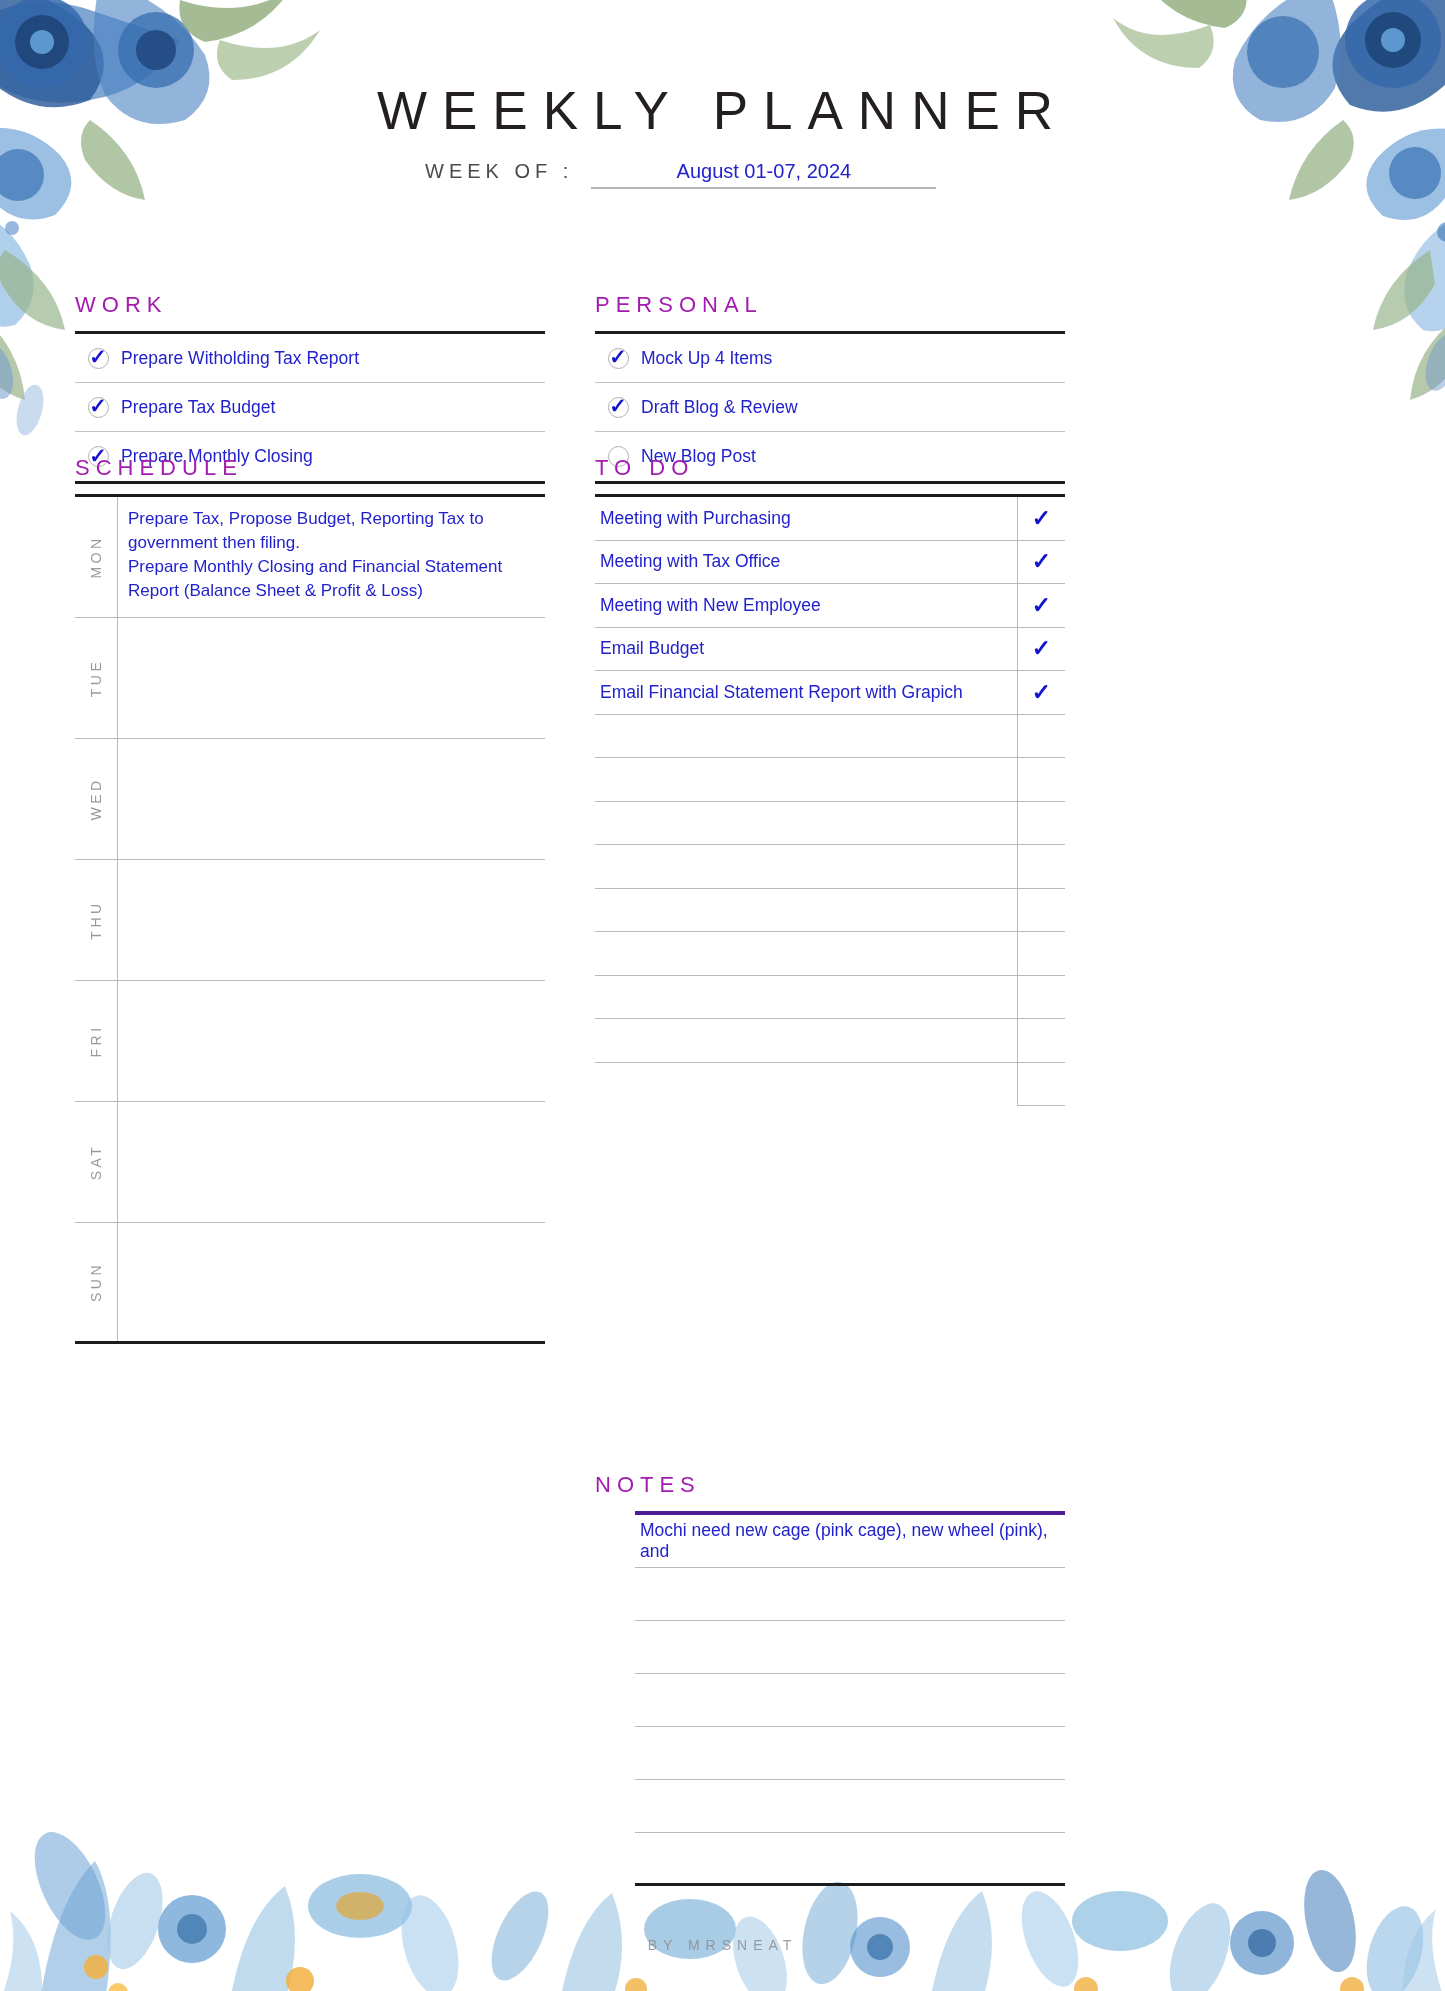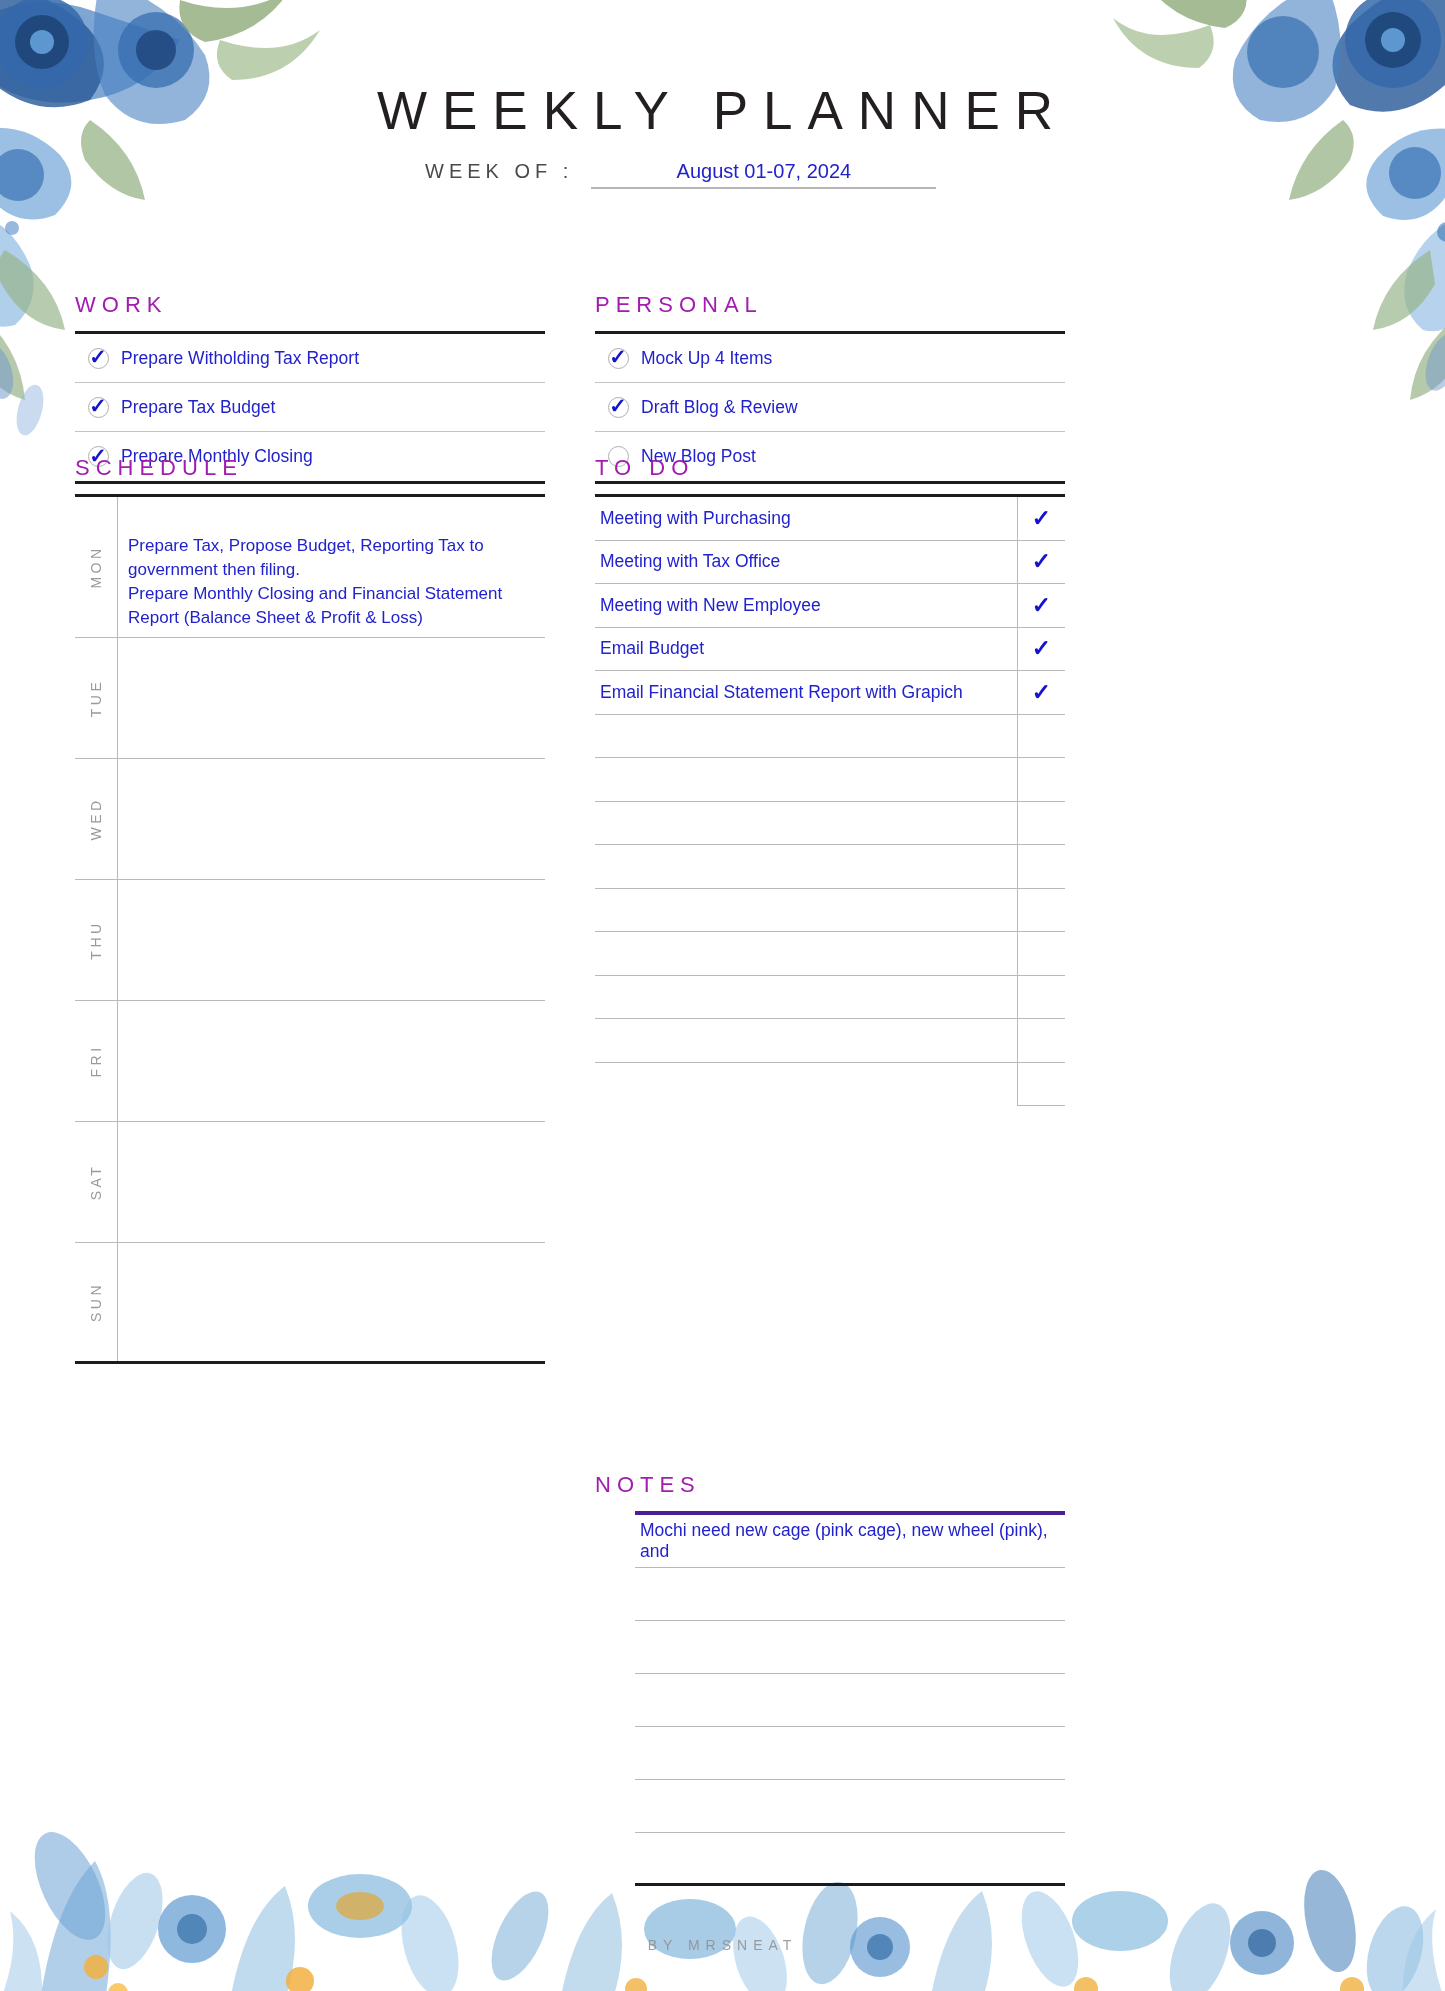--- a/index.html
+++ b/index.html
@@ -83,21 +83,21 @@
   .sch-row.last { border-bottom: 3px solid #1c1c1c; }
   .sch-day {
     width: 43px; flex: 0 0 43px;
     display: flex; align-items: center; justify-content: center;
     border-right: 1.3px solid #b9b9b9;
   }
   .sch-day span {
     transform: rotate(-90deg);
     font-size: 14px; letter-spacing: 3.5px; color: #9a9a9a; white-space: nowrap;
   }
-  .sch-body { flex: 1; padding: 10px 6px 6px 10px; margin-top: 27px; }
+  .sch-body { flex: 1; padding: 10px 6px 6px 10px; }
   .sch-text { font-size: 17px; line-height: 1.42; color: #2222cc; white-space: pre-line; }
 
   
   .todo { position: absolute; top: 455px; left: 595px; width: 470px; }
   .todo-grid { margin-top: 13px; border-top: 3px solid #1c1c1c; }
   .todo-row { display: flex; height: 43.5px; }
   .todo-task {
     flex: 1; border-bottom: 1.3px solid #b9b9b9;
     display: flex; align-items: center; padding-left: 5px;
   }

